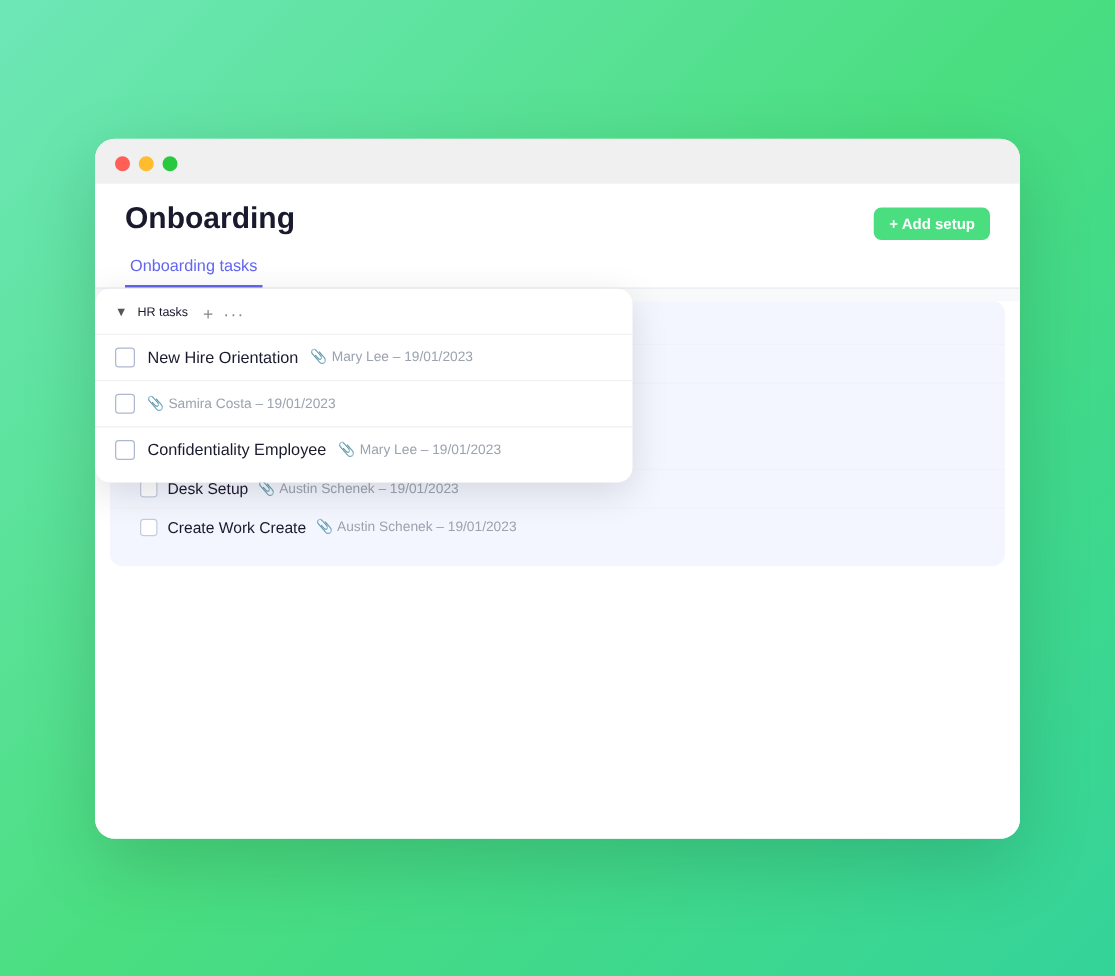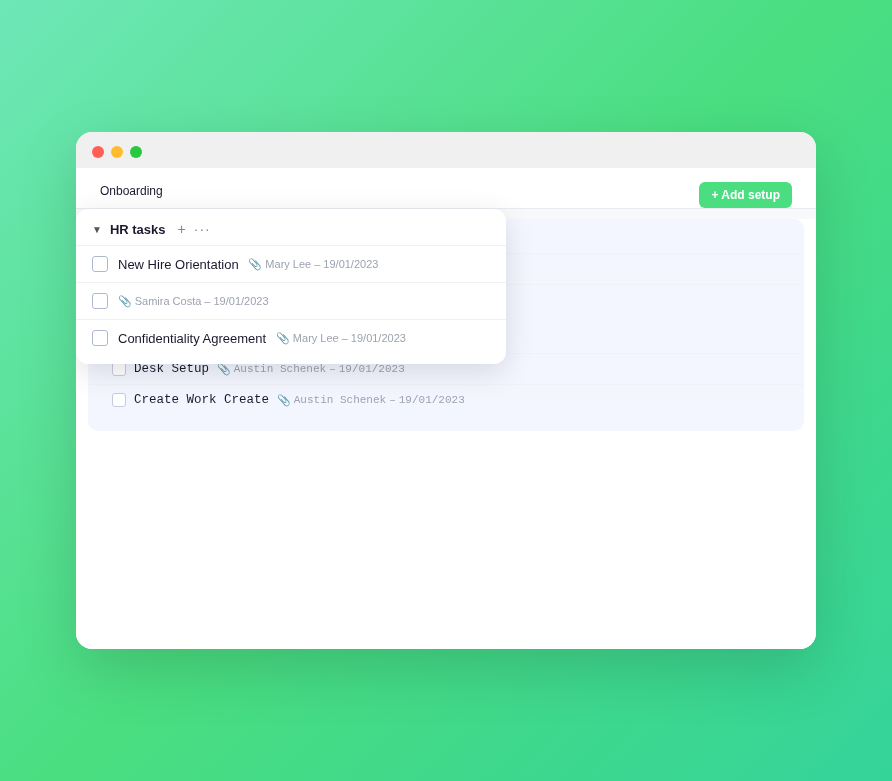--- a/index.html
+++ b/index.html
@@ -41,22 +41,22 @@
     .dot-yellow { background: #febc2e; }
     .dot-green { background: #28c840; }
 
     .app-header {
       background: #fff;
       padding: 14px 24px 0;
       border-bottom: 1px solid #e8eaf0;
     }
 
     .app-title {
-      font-size: 12px;
-      font-weight: 400;
+      font-size: 24px;
+      font-weight: 700;
       color: #1a1a2e;
       margin-bottom: 8px;
     }
 
     .add-task-btn {
       background: #4ade80;
       color: #fff;
       border: none;
       border-radius: 6px;
       padding: 6px 12px;
@@ -115,22 +115,22 @@
       gap: 8px;
     }
 
     .chevron-icon {
       color: #555;
       font-size: 10px;
       cursor: pointer;
     }
 
     .section-title {
-      font-size: 13px;
-      font-weight: 700;
+      font-size: 10px;
+      font-weight: 400;
       color: #1a1a2e;
     }
 
     .icon-plus {
       font-size: 14px;
       color: #888;
       cursor: pointer;
       margin-left: 4px;
     }
 
@@ -190,21 +190,20 @@
       font-weight: 600;
       color: #555;
     }
 
     .inner-task-row {
       display: flex;
       align-items: center;
       padding: 8px 0 8px 24px;
       border-top: 1px solid #f0f2f8;
       gap: 8px;
-      font-family: Liberation Mono, monospace;
     }
 
     .inner-checkbox {
       width: 14px;
       height: 14px;
       border: 1.5px solid #c5cce0;
       border-radius: 3px;
       flex-shrink: 0;
       cursor: pointer;
       background: #fff;
@@ -239,20 +238,23 @@
   <div class="titlebar">
     <div class="dot dot-red"></div>
     <div class="dot dot-yellow"></div>
     <div class="dot dot-green"></div>
   </div>
 
   <div class="app-header">
     <div class="header-row">
       <span class="app-title">Onboarding</span>
       <button class="add-task-btn">+ Add setup</button>
+    </div>
+    <div class="tab-bar">
+      <div class="tab">Onboarding tasks</div>
     </div>
   </div>
 
   <div class="main-content" style="min-height: 430px;">
 
     <div class="hr-panel">
       <div class="hr-panel-header">
         <span class="chevron-icon">▼</span>
         <span class="section-title">HR tasks</span>
         <span class="icon-plus">+</span>
@@ -275,21 +277,21 @@
         <span class="task-meta">
           <span>📎</span>
           <span>Samira Costa</span>
           <span>–</span>
           <span>19/01/2023</span>
         </span>
       </div>
 
       <div class="task-row">
         <div class="checkbox"></div>
-        <span class="task-name">Confidentiality Agreement</span>
+        <span class="task-name">Confidentiality Employee</span>
         <span class="task-meta">
           <span>📎</span>
           <span>Mary Lee</span>
           <span>–</span>
           <span>19/01/2023</span>
         </span>
       </div>
     </div>
 
     <div class="bg-panel" style="margin: 10px 12px 0; padding-top: 4px;">

